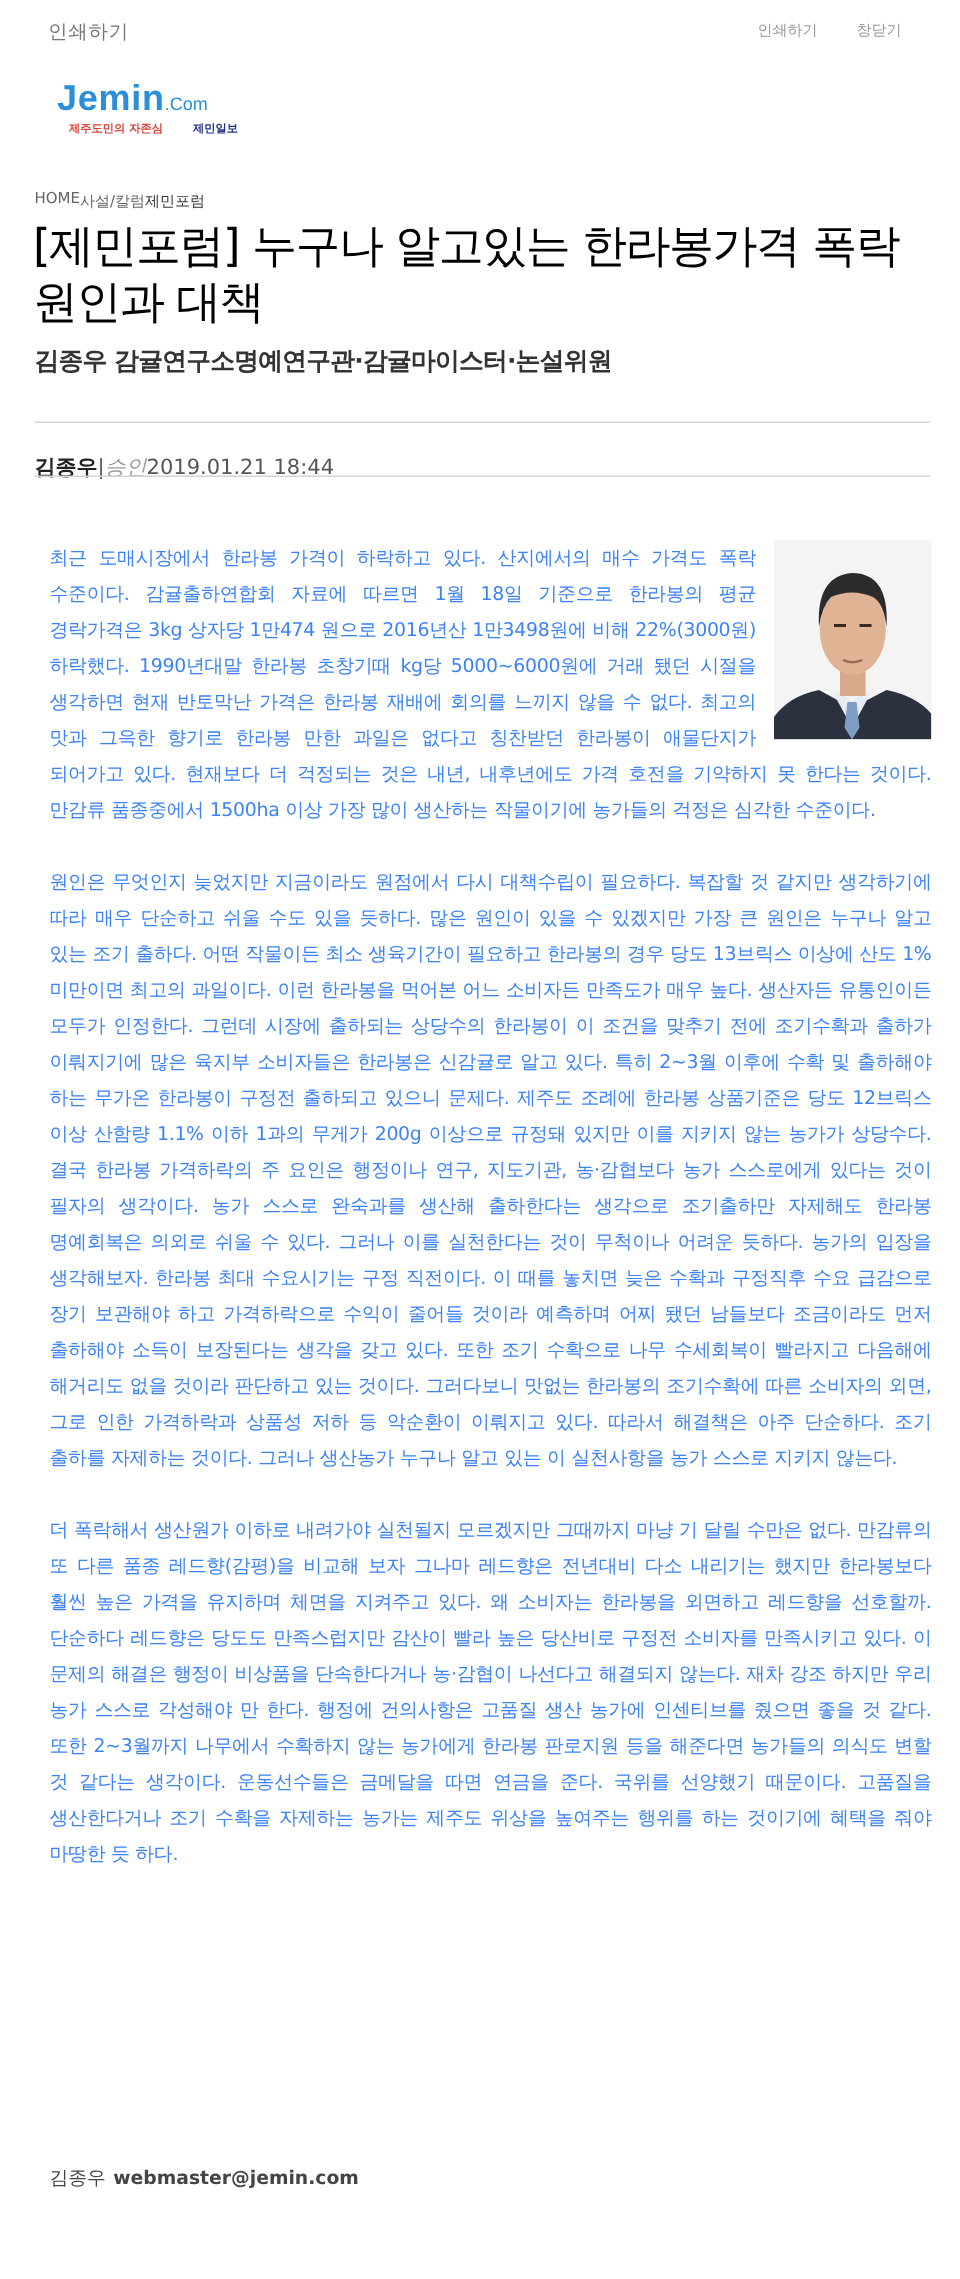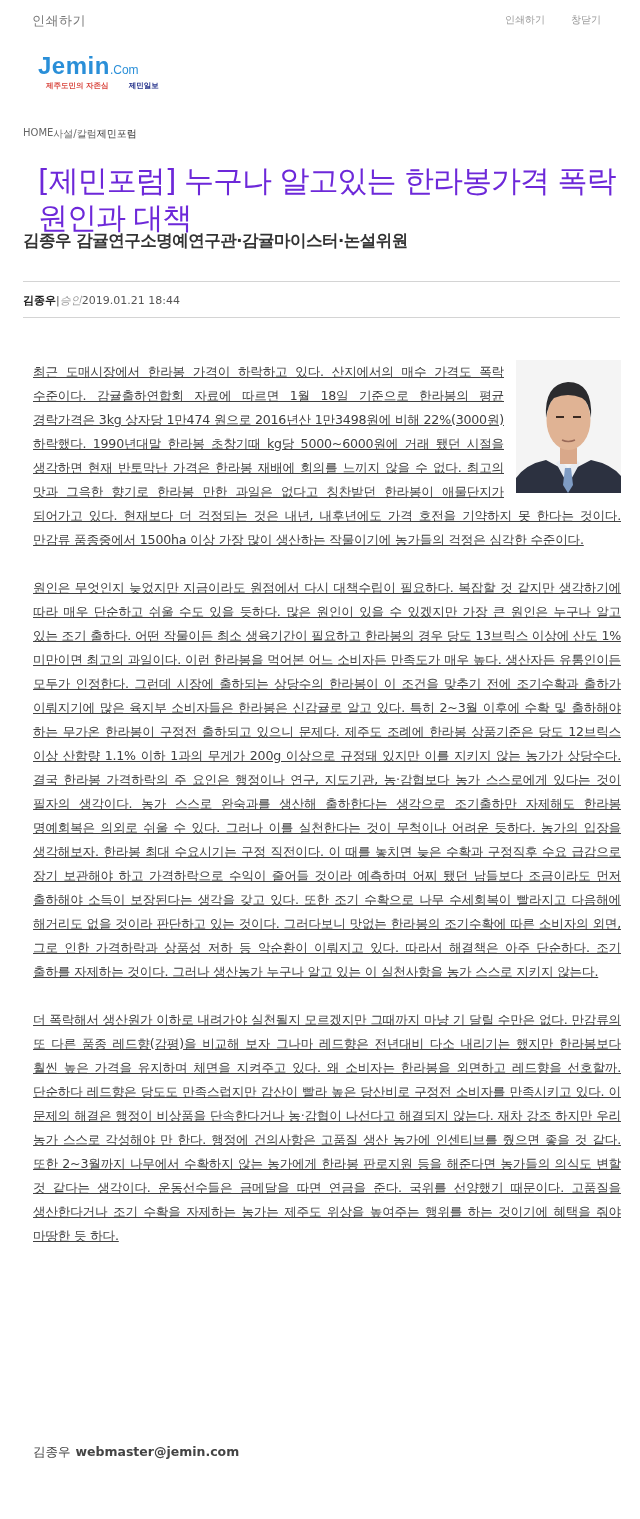--- a/index.html
+++ b/index.html
@@ -15,31 +15,31 @@
   .logo { position: absolute; left: 38px; top: 54px; width: 130px; height: 42px; }
   .logo .word { position: absolute; left: 0; top: 0; font-family: "Liberation Sans", sans-serif; font-size: 24px; font-weight: bold; color: #2a8fd8; letter-spacing: 0.5px; line-height: 24px; }
   .logo .word .dotcom { font-size: 12px; font-weight: normal; color: #2a8fd8; letter-spacing: 0; }
   .logo .tag { position: absolute; left: 8px; top: 27px; font-size: 7.5px; white-space: nowrap; font-weight: bold; }
   .logo .tag .red { color: #d9463e; }
   .logo .tag .navy { color: #23308a; margin-left: 20px; }
 
   .breadcrumb { position: absolute; left: 23px; top: 127px; font-size: 10px; color: #666; display: flex; }
   .breadcrumb .current { color: #333; }
 
-  .headline { position: absolute; left: 22px; top: 146px; width: 600px; font-size: 30px; line-height: 37px; color: #6d28d9; font-weight: normal; margin: 16px; letter-spacing: -1px; }
+  .headline { position: absolute; left: 22px; top: 146px; width: 600px; font-size: 30px; line-height: 37px; color: #000000; font-weight: normal; margin: 0; letter-spacing: -1px; }
 
   .subtitle { position: absolute; left: 23px; top: 230px; font-size: 16.5px; font-weight: bold; color: #333; letter-spacing: -0.5px; margin: 0; text-align: center; }
 
   .rule1 { position: absolute; left: 23px; top: 281px; width: 597px; height: 1px; background: #d4d4d4; }
-  .byline { position: absolute; left: 23px; top: 293px; font-size: 11px; color: #555; }
+  .byline { position: absolute; left: 23px; top: 303px; font-size: 14px; color: #555; }
   .byline .author { font-weight: bold; color: #222; }
   .byline .approved { font-style: italic; color: #999; }
   .rule2 { position: absolute; left: 23px; top: 317px; width: 597px; height: 1px; background: #d4d4d4; }
 
-  .article { position: absolute; left: 33px; top: 360px; width: 588px; font-size: 12.6px; line-height: 24px; color: #404040; text-align: justify; word-break: keep-all; letter-spacing: -0.2px; text-decoration: underline; }
+  .article { position: absolute; left: 33px; top: 360px; width: 588px; font-size: 12.6px; line-height: 24px; color: #3b82f6; text-align: justify; word-break: keep-all; letter-spacing: -0.2px; }
   .article p { margin: 0 0 24px 0; }
   .photo { float: right; width: 105px; height: 133px; margin: 0 0 0 12px; position: relative; overflow: hidden; background: #f2f2f2; }
 
   .sig { position: absolute; left: 33px; top: 1444px; font-size: 12.5px; color: #444; }
   .sig .email { margin-left: 5px; font-weight: bold; }
   .copyright { position: absolute; left: 33px; top: 1573px; font-size: 12.5px; color: #701a75; letter-spacing: 0.3px; }
 </style>
 </head>
 <body>
 

